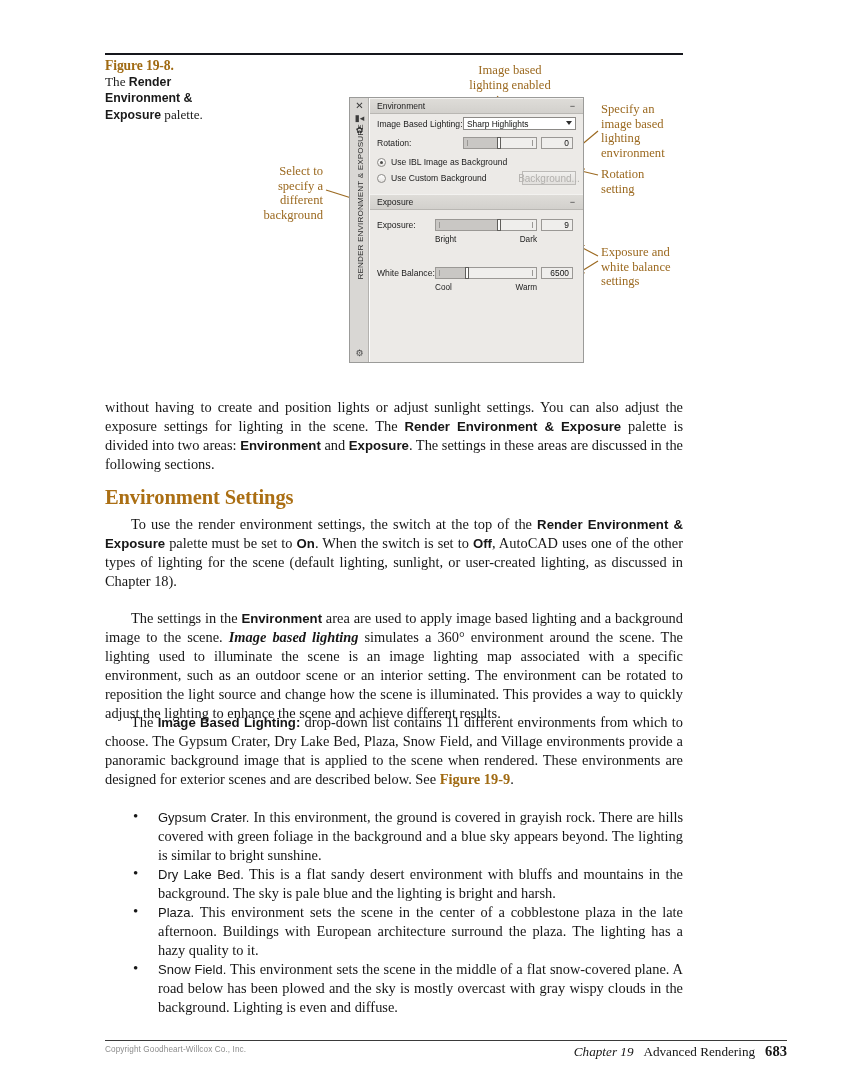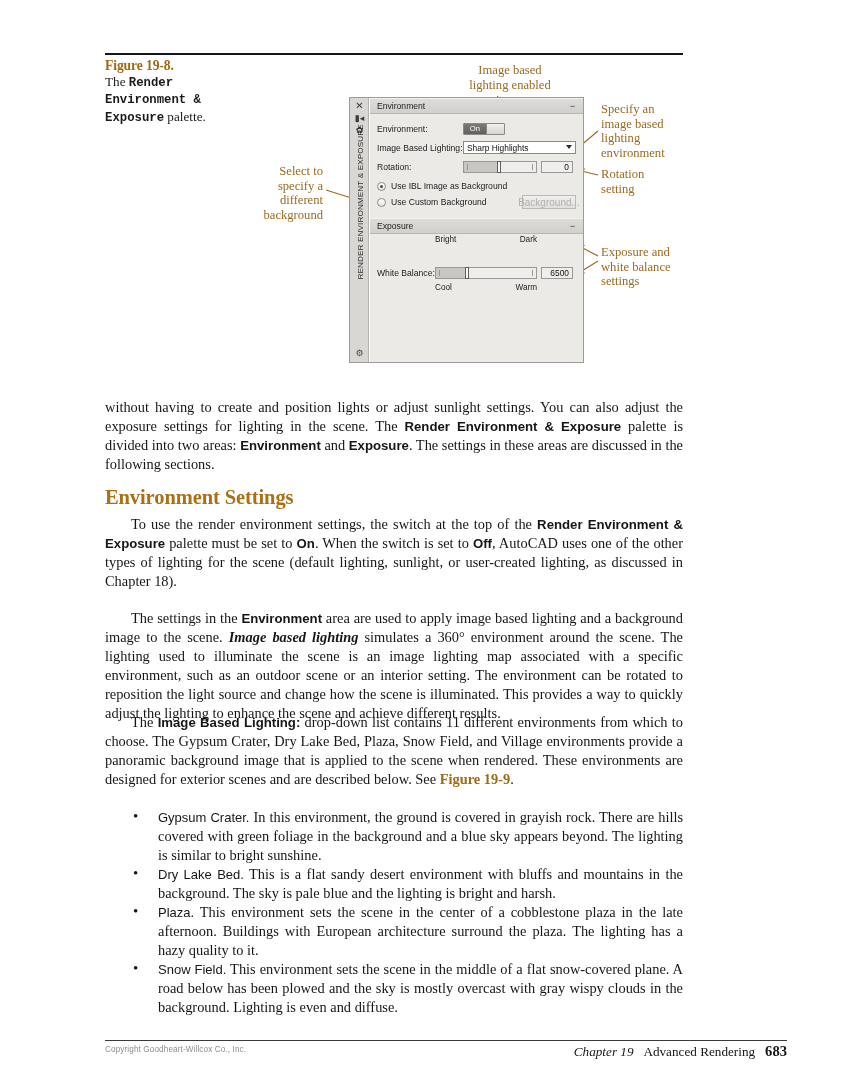--- a/index.html
+++ b/index.html
@@ -44,21 +44,21 @@
     line-height: 15.6px;
     color: #1a1a1a;
   }
   .fig-num {
     color: #a06a12;
     font-weight: bold;
     font-size: 13.6px;
     letter-spacing: -0.1px;
   }
   .fig-caption .b {
-    font-family: Liberation Mono, monospace;
+    font-family: Liberation Sans, sans-serif;
     font-weight: bold;
     font-size: 12.3px;
   }
 
   
   .callout {
     position: absolute;
     font-family: "Liberation Serif", serif;
     font-size: 12.6px;
     line-height: 14.6px;
@@ -494,27 +494,20 @@
       <div id="rail-gear-icon">⚙</div>
     </div>
 
     <div class="palette-body">
 
       <div class="panel-head">
         <span class="t">Environment</span>
         <span class="panel-collapse">−</span>
       </div>
 
-      <div class="row" style="margin-top:5px;">
-        <span class="lbl" style="width:86px;">Environment:</span>
-        <div class="toggle">
-          <div class="on">On</div>
-          <div class="knob"></div>
-        </div>
-      </div>
 
       <div class="row">
         <span class="lbl" style="width:86px;">Image Based Lighting:</span>
         <div class="dropdown">
           <span>Sharp Highlights</span>
           <span class="arrow"></span>
         </div>
       </div>
 
       <div class="row">
@@ -537,20 +530,30 @@
         <span class="radio"></span>
         <span class="rlbl">Use Custom Background</span>
         <span class="btn-disabled">Background...</span>
       </div>
 
       <div class="panel-head" style="margin-top:8px;">
         <span class="t">Exposure</span>
         <span class="panel-collapse">−</span>
       </div>
 
+      <div class="row" style="margin-top:5px;">
+        <span class="lbl" style="width:58px;">Exposure:</span>
+        <div class="slider" style="width:102px;">
+          <div class="fill" style="width:62%;"></div>
+          <div class="tick-l"></div>
+          <div class="tick-r"></div>
+          <div class="thumb" style="left:61%;"></div>
+        </div>
+        <div class="numbox" style="width:32px; margin-left:4px;">9</div>
+      </div>
       <div class="sublabels">
         <span style="width:58px;"></span>
         <span style="width:102px; display:flex; justify-content:space-between;">
           <span>Bright</span>
           <span>Dark</span>
         </span>
       </div>
 
       <div class="row" style="margin-top:19px;">
         <span class="lbl" style="width:58px;">White Balance:</span>

